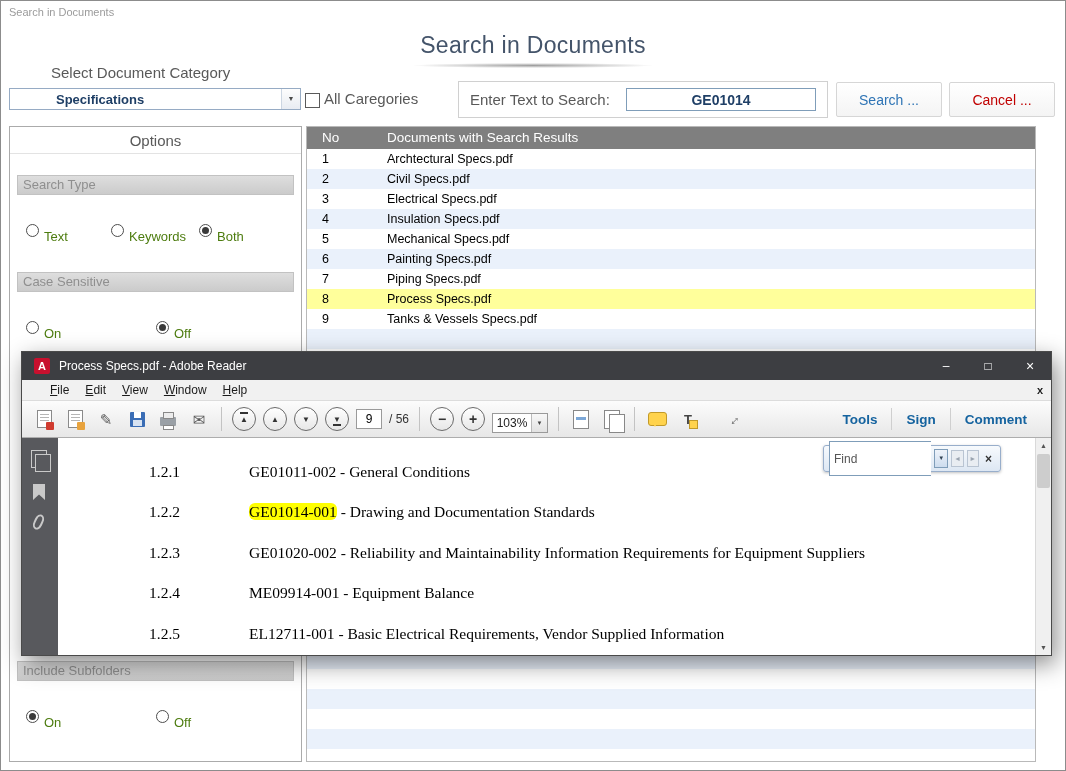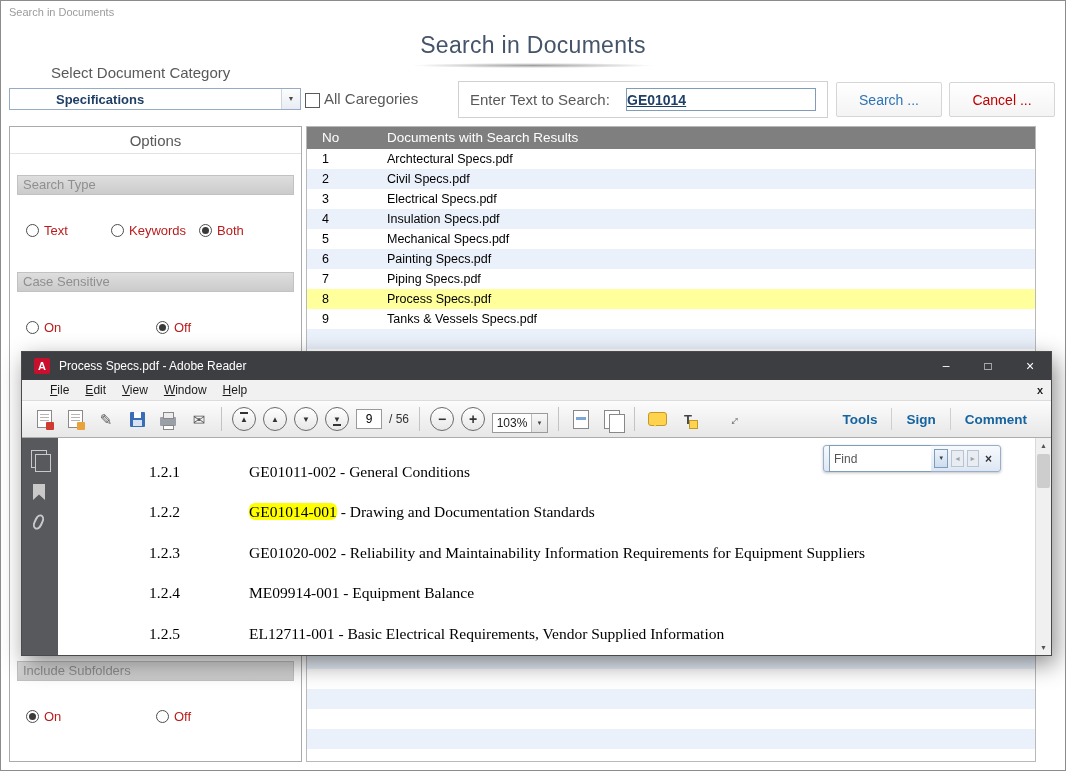--- a/index.html
+++ b/index.html
@@ -14,35 +14,35 @@
   .cat-label{position:absolute;left:50px;top:63px;font-size:15px;color:#595959;}
   .combo{position:absolute;left:8px;top:87px;width:292px;height:22px;border:1px solid #96abc4;background:#fff;box-sizing:border-box;}
   .combo-text{position:absolute;left:6px;top:3px;font-size:13px;font-weight:bold;color:#1f3f66;margin-left:40px;}
   .combo-btn{position:absolute;right:0;top:0;width:18px;height:100%;border-left:1px solid #ccd6e2;
        background:linear-gradient(#fdfdfd,#e8ecf2);text-align:center;font-size:7px;color:#4a4a4a;line-height:20px;}
   .checkbox{position:absolute;left:304px;top:92px;width:13px;height:13px;border:1px solid #5a5a5a;background:#fff;}
   .checkbox-label{position:absolute;left:323px;top:89px;font-size:15px;color:#595959;}
   .search-group{position:absolute;left:457px;top:80px;width:370px;height:37px;border:1px solid #d0d0d0;box-sizing:border-box;background:#fff;}
   .search-label{position:absolute;left:11px;top:0;line-height:35px;font-size:15px;color:#595959;}
   .search-input{position:absolute;left:167px;top:6px;width:190px;height:23px;border:1px solid #7f9db9;box-sizing:border-box;
-       font-size:14px;font-weight:600;color:#1f3f66;font-family:inherit;padding:0;text-decoration:underline;}
+       text-align:center;font-size:14px;font-weight:600;color:#1f3f66;font-family:inherit;padding:0;}
   .btn{position:absolute;top:81px;width:106px;height:35px;background:linear-gradient(#ffffff,#f4f4f4);
        border:1px solid #d6d6d6;border-radius:2px;font-size:14px;font-family:inherit;}
   .btn-search{left:835px;color:#2e74b5;}
   .btn-cancel{left:948px;color:#c00000;}
 
   
   .panel{position:absolute;left:8px;top:125px;width:293px;height:636px;border:1px solid #ababab;box-sizing:border-box;background:#fff;}
   .panel-title{position:absolute;top:5px;left:0;right:0;text-align:center;font-size:15px;color:#595959;}
   .panel-sep{position:absolute;top:26px;left:0;right:0;height:1px;background:#e3e3e3;}
   .group-bar{position:absolute;left:7px;width:277px;height:20px;background:linear-gradient(#dedede,#cbcbcb);
        border:1px solid #c2c2c2;box-sizing:border-box;font-size:13px;color:#8f8f8f;line-height:18px;padding-left:5px;}
   .radio{position:absolute;width:13px;height:13px;border:1px solid #4d4d4d;border-radius:50%;background:#fff;box-sizing:border-box;}
   .radio.sel::after{content:"";position:absolute;left:2px;top:2px;width:7px;height:7px;border-radius:50%;background:#3a3a3a;}
-  .radio-label{position:absolute;font-size:13px;color:#b91c1c;}
+  .radio-label{position:absolute;font-size:13px;color:#4d7c0f;margin-top:6px;}
 
   
   .table{position:absolute;left:305px;top:125px;width:730px;height:636px;border:1px solid #b9b9b9;box-sizing:border-box;background:#fff;overflow:hidden;}
   .thead{position:relative;height:22px;background:#7f7f7f;color:#fff;font-size:13.5px;}
   .th-no{position:absolute;left:15px;top:3px;}
   .th-name{position:absolute;left:80px;top:3px;}
   .trow{position:relative;height:20px;font-size:12.5px;color:#000;}
   .trow.alt{background:#eaf1fb;}
   .trow.hl{background:#ffff9b;}
   .td-no{position:absolute;left:15px;top:3px;}
@@ -111,21 +111,21 @@
   .ic-clip{position:absolute;left:12px;top:76px;width:9px;height:16px;border:2px solid #c9c9c9;
        border-radius:5px/7px;transform:rotate(25deg);box-sizing:border-box;}
   .doc{flex:1;background:#fff;position:relative;font-family:"Liberation Serif",serif;overflow:hidden;}
   .dline{position:absolute;left:0;right:0;font-size:15.5px;color:#000;white-space:nowrap;}
   .dnum{position:absolute;left:60px;}
   .dtext{position:absolute;left:160px;}
   .hl-text{background:#ffff00;border-radius:6px;}
   .find{position:absolute;top:7px;right:3px;width:178px;height:27px;background:linear-gradient(#f7fafd,#dde7f3);
        border:1px solid #98aecb;border-radius:3px;box-shadow:0 1px 3px rgba(0,0,0,.25);
        display:flex;align-items:center;padding:0 5px;box-sizing:border-box;gap:3px;font-family:"Liberation Sans",sans-serif;}
-  .find-input{width:102px;height:27px;border:1px solid #7f9db9;border-right:none;font-size:12px;color:#555;
+  .find-input{width:102px;height:35px;border:1px solid #7f9db9;border-right:none;font-size:12px;color:#555;
        padding:0 4px;box-sizing:border-box;font-family:inherit;}
   .find-dd{width:15px;height:19px;border:1px solid #7f9db9;background:linear-gradient(#eef3fa,#cddcee);
        font-size:6px;line-height:17px;text-align:center;color:#345;box-sizing:border-box;}
   .find-nav{width:13px;height:17px;border:1px solid #b9c4d2;background:#e9edf2;color:#9aa4b0;
        font-size:7px;line-height:15px;text-align:center;box-sizing:border-box;}
   .find-close{width:14px;text-align:center;color:#333;font-size:12px;font-weight:bold;}
   .vscroll{width:16px;background:#f0f0f0;border-left:1px solid #d9d9d9;position:relative;box-sizing:border-box;flex:none;}
   .vs-btn{position:absolute;left:0;right:0;height:15px;text-align:center;font-size:7px;color:#555;line-height:15px;}
   .vs-up{top:0;} .vs-down{bottom:0;}
   .vs-thumb{position:absolute;left:1px;right:1px;top:16px;height:34px;background:#cdcdcd;border-radius:2px;}

